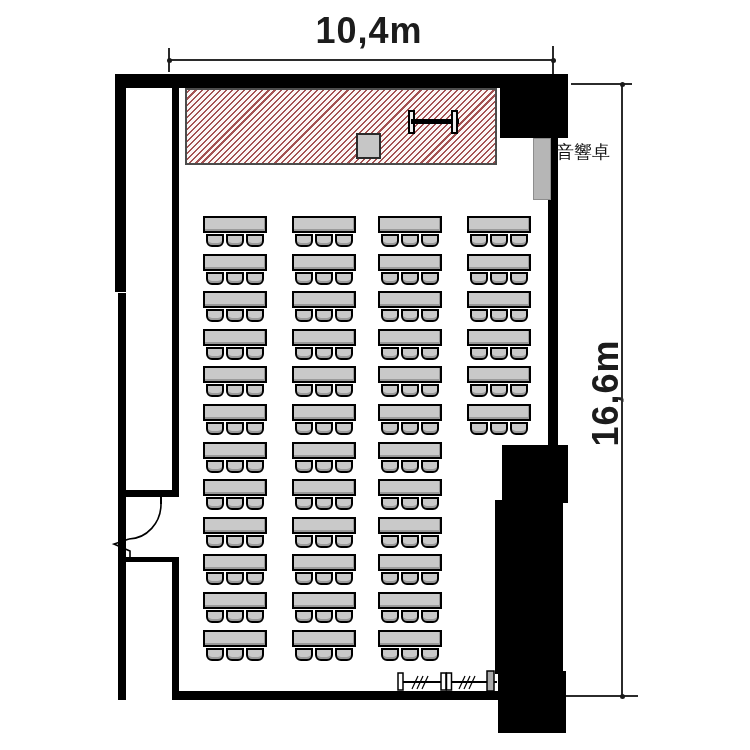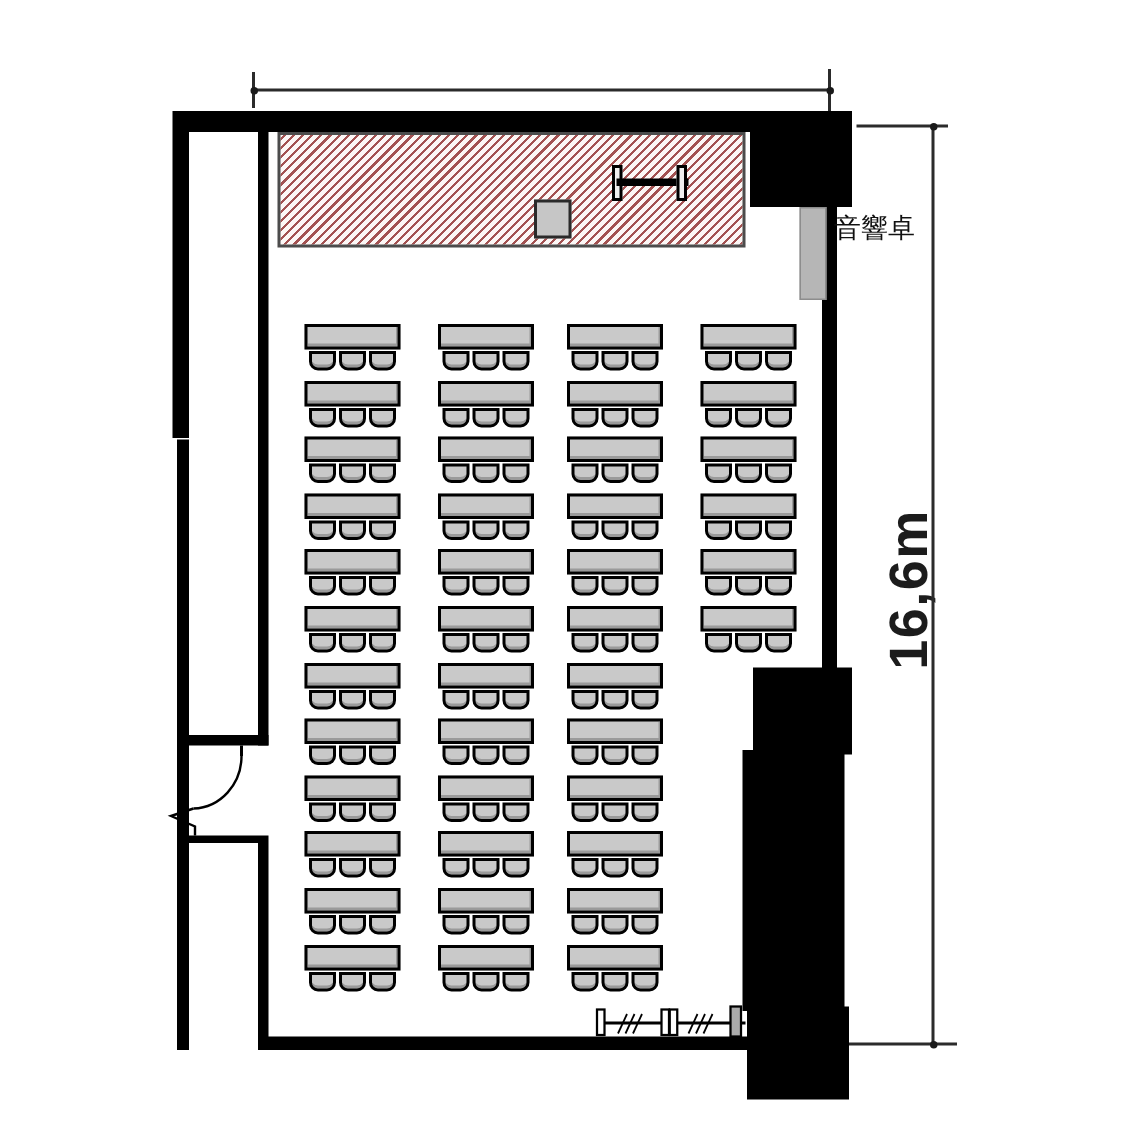--- a/index.html
+++ b/index.html
@@ -56,20 +56,21 @@
   
   .door-svg,.partition-svg{position:absolute;}
   .door-svg{left:100px;top:488px;}
   .partition-svg{left:393px;top:666px;}
 </style>
 </head>
 <body>
 
 <div class="plan">
 
+  <div class="dim-label dim-top-label">10,4m</div>
   <div class="dim-line dim-top-line"></div>
   <div class="tick tick-left"></div>
   <div class="tick tick-right"></div>
   <div class="dot" style="left:167px;top:58px;"></div>
   <div class="dot" style="left:551px;top:58px;"></div>
 
   <div class="dim-label dim-right-label">16,6m</div>
   <div class="dim-line dim-right-line"></div>
   <div class="dim-line leader-top"></div>
   <div class="dim-line leader-bottom"></div>

